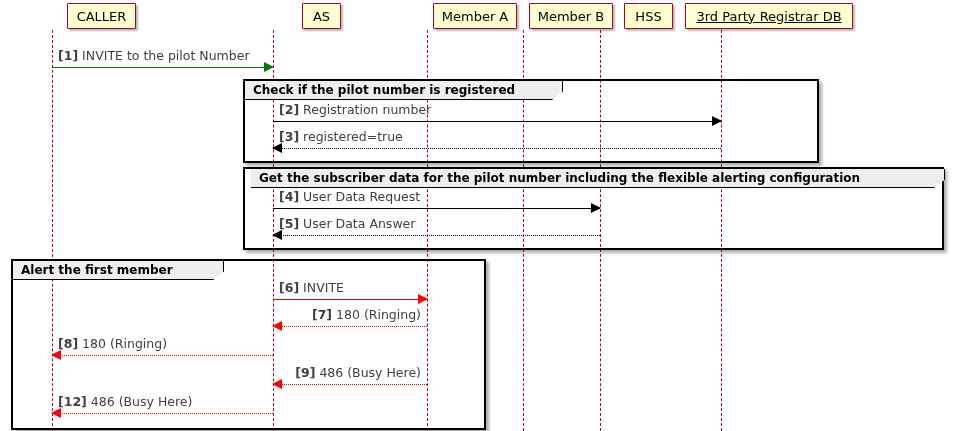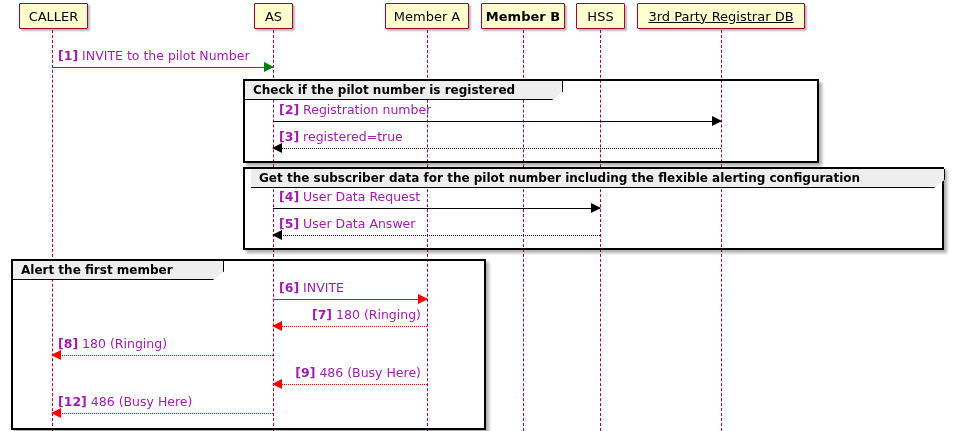--- a/index.html
+++ b/index.html
@@ -37,20 +37,21 @@
     border: 1.5px solid #A80036;
     border-radius: 1px;
     box-shadow: 2px 2px 2px rgba(0,0,0,0.28);
     display: flex;
     align-items: center;
     justify-content: center;
     font-size: 13px;
     color: #000000;
     white-space: nowrap;
     padding: 0 7px;
+    margin-left: 48px;
   }
 
   
   .group {
     position: absolute;
     box-sizing: border-box;
     border: 2px solid #000000;
     background: transparent;
     box-shadow: 3px 3px 3px rgba(0,0,0,0.32);
   }
@@ -106,21 +107,21 @@
     border-top: 5px solid transparent;
     border-bottom: 5px solid transparent;
     border-right: 10px solid currentColor;
   }
 
   .msg-label {
     position: absolute;
     bottom: 4px;
     white-space: nowrap;
     font-size: 12.5px;
-    color: #a21caf;
+    color: #404040;
     line-height: 14px;
   }
   .msg-label.lbl-left  { left: 6px; }
   .msg-label.lbl-right { right: 6px; }
   .msg-label .num { font-weight: bold; }
 
   .c-green { color: #008000; }
   .c-black { color: #000000; }
   .c-red   { color: #FF0000; }
 </style>
@@ -209,21 +210,21 @@
   <div id="participants">
       <div class="participant" style="left: 19px; width: 69px;">
         <span>CALLER</span>
       </div>
       <div class="participant" style="left: 254px; width: 39px;">
         <span>AS</span>
       </div>
       <div class="participant" style="left: 385px; width: 84px;">
         <span>Member A</span>
       </div>
-      <div class="participant" style="left: 481px; width: 84px; font-weight: bold;">
+      <div class="participant" style="left: 481px; width: 84px;">
         <span>Member B</span>
       </div>
       <div class="participant" style="left: 576px; width: 49px;">
         <span>HSS</span>
       </div>
       <div class="participant" style="left: 637px; width: 168px; text-decoration: underline;">
         <span>3rd Party Registrar DB</span>
       </div>
     </div>
 

